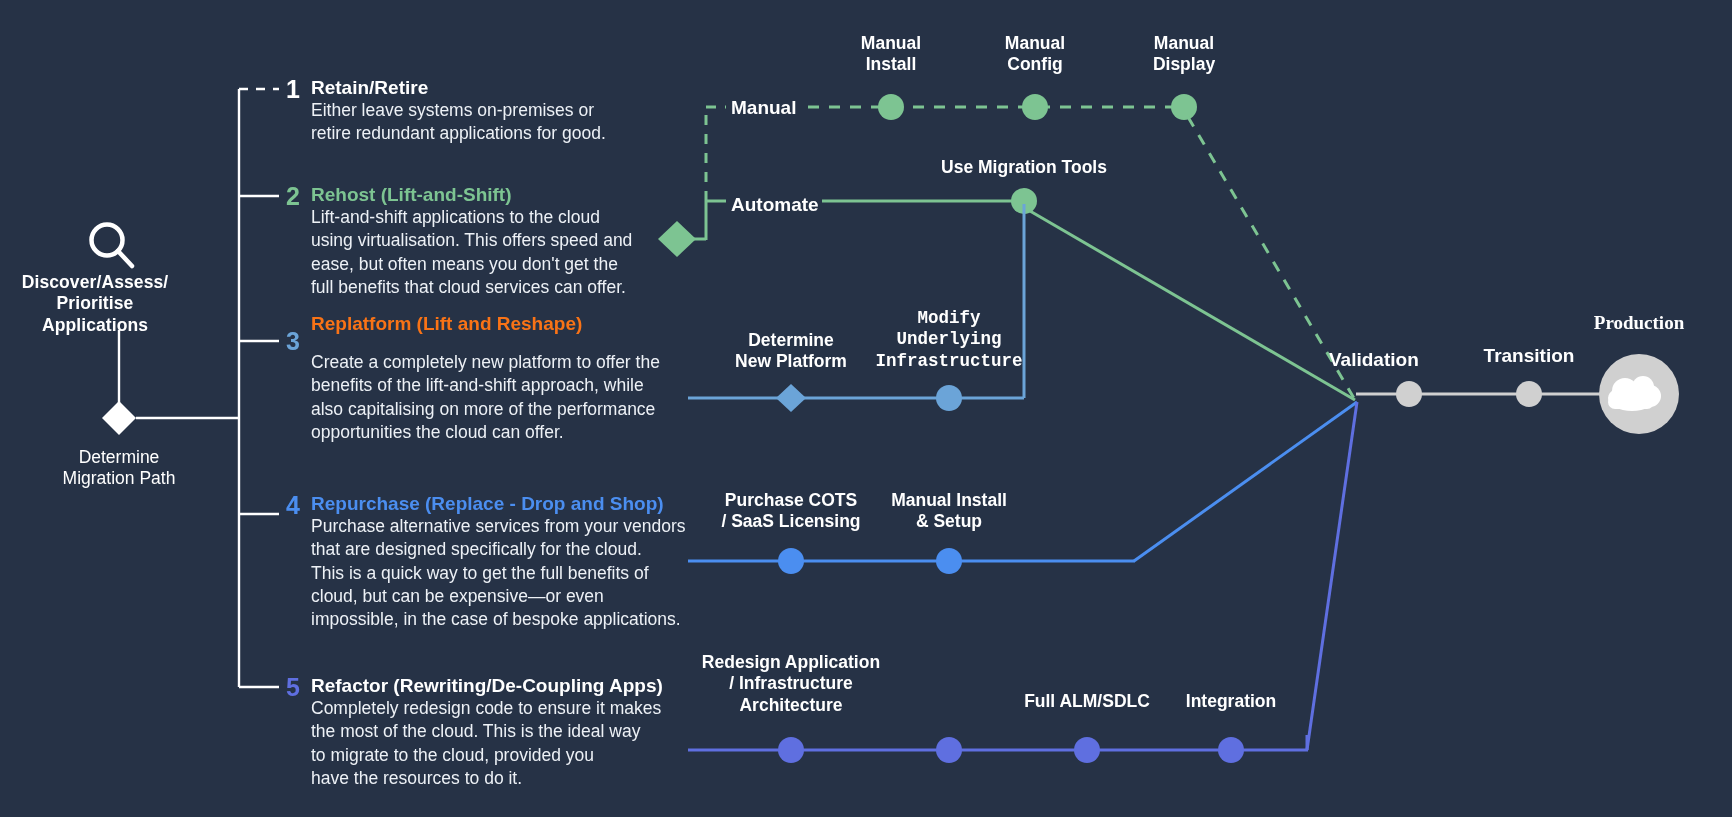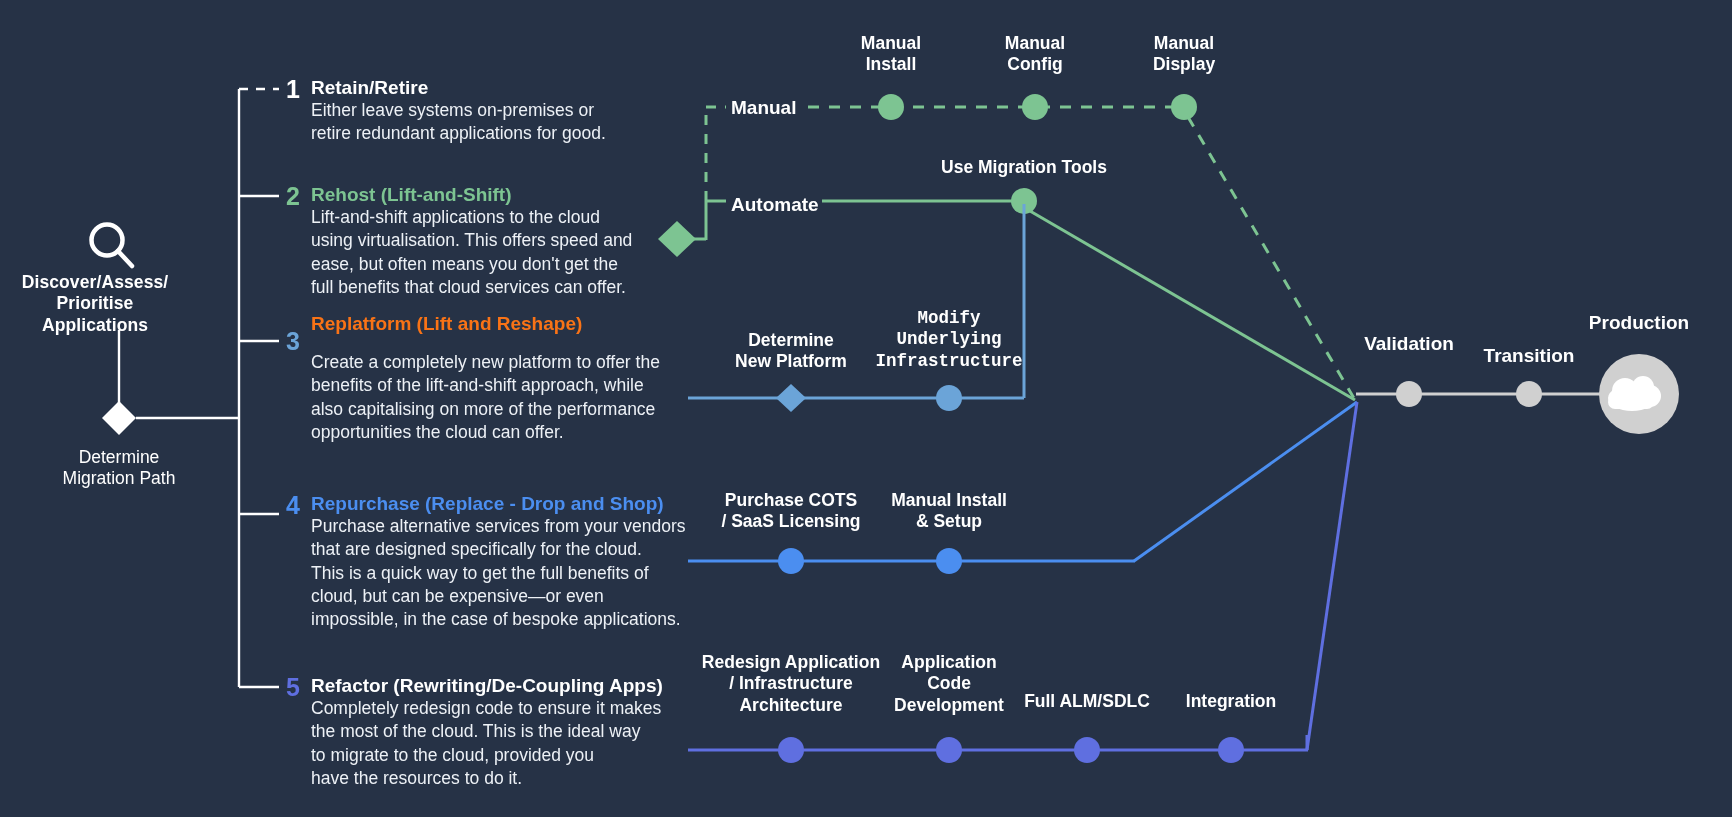--- a/index.html
+++ b/index.html
@@ -84,20 +84,21 @@
     font-weight: bold;
     color: #ffffff;
     text-align: center;
     line-height: 1.22;
   }
   .prod-label {
     font-size: 19px;
     font-weight: bold;
     color: #ffffff;
     text-align: center;
+    font-family: Liberation Serif, serif;
   }
 </style>
 </head>
 <body>
 
 <div id="stage">
 
   <svg class="wires" viewBox="0 0 1732 817">
 
     <g stroke="#ffffff" fill="none" stroke-width="4.5" stroke-linecap="round">
@@ -234,23 +235,20 @@
 Infrastructure</div>
 
   <div class="txt node-label" style="left:701px; top:490px; width:180px;">Purchase COTS
 / SaaS Licensing</div>
   <div class="txt node-label" style="left:859px; top:490px; width:180px;">Manual Install
 &amp; Setup</div>
 
   <div class="txt node-label" style="left:686px; top:652px; width:210px;">Redesign Application
 / Infrastructure
 Architecture</div>
-  <div class="txt node-label" style="left:859px; top:652px; width:180px;">Application
-Code
-Development</div>
   <div class="txt node-label" style="left:997px; top:691px; width:180px;">Full ALM/SDLC</div>
   <div class="txt node-label" style="left:1141px; top:691px; width:180px;">Integration</div>
 
-  <div class="txt branch-label" style="left:1329px; top:332px; width:160px; text-align:center;">Validation</div>
+  <div class="txt branch-label" style="left:1329px; top:348px; width:160px; ">Validation</div>
   <div class="txt branch-label" style="left:1449px; top:344px; width:160px; text-align:center;">Transition</div>
   <div class="txt prod-label" style="left:1559px; top:311px; width:160px;">Production</div>
 
 </div>
 
 </body></html>

